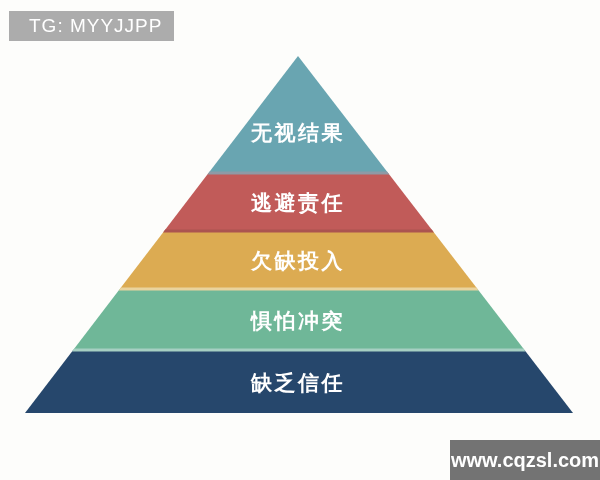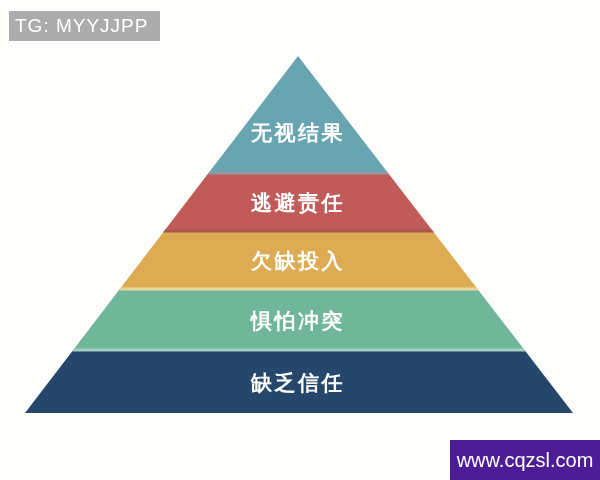--- a/index.html
+++ b/index.html
@@ -37,21 +37,21 @@
     position: absolute;
     color: #FFFFFF;
     background: #ACACAC;
     white-space: nowrap;
   }
   .badge-top-left {
     left: 9px;
     top: 11px;
     height: 30px;
     line-height: 30px;
-    padding: 0 12px 0 6px;
+    padding: 0 12px 0 20px;
     font-size: 19px;
     letter-spacing: 1px;
   }
   .badge-bottom-right {
     right: 0;
     bottom: 0;
     width: 150px;
     height: 40px;
     display: flex;
     align-items: center;
@@ -76,15 +76,15 @@
       <polygon points="74.3,348.5 523.3,348.5 525.6,351.5 72.0,351.5" fill="#A6CFC2"></polygon>
       <text x="298" y="132" class="level-label" fill="#FFFFFF">无视结果</text>
       <text x="298" y="202" class="level-label" fill="#FFFFFF">逃避责任</text>
       <text x="298" y="260" class="level-label" fill="#FFFFFF">欠缺投入</text>
       <text x="298" y="320" class="level-label" fill="#FFFFFF">惧怕冲突</text>
       <text x="298" y="382" class="level-label" fill="#FFFFFF">缺乏信任</text>
     </svg>
 
   <div class="badge badge-top-left" style="background: rgb(172, 172, 172);">TG: MYYJJPP</div>
 
-  <div class="badge badge-bottom-right" style="background: #4c1d95;">www.cqzsl.com</div>
+  <div class="badge badge-bottom-right" style="background: #737373; font-weight: bold;">www.cqzsl.com</div>
 
 </div>
 
 </body></html>

